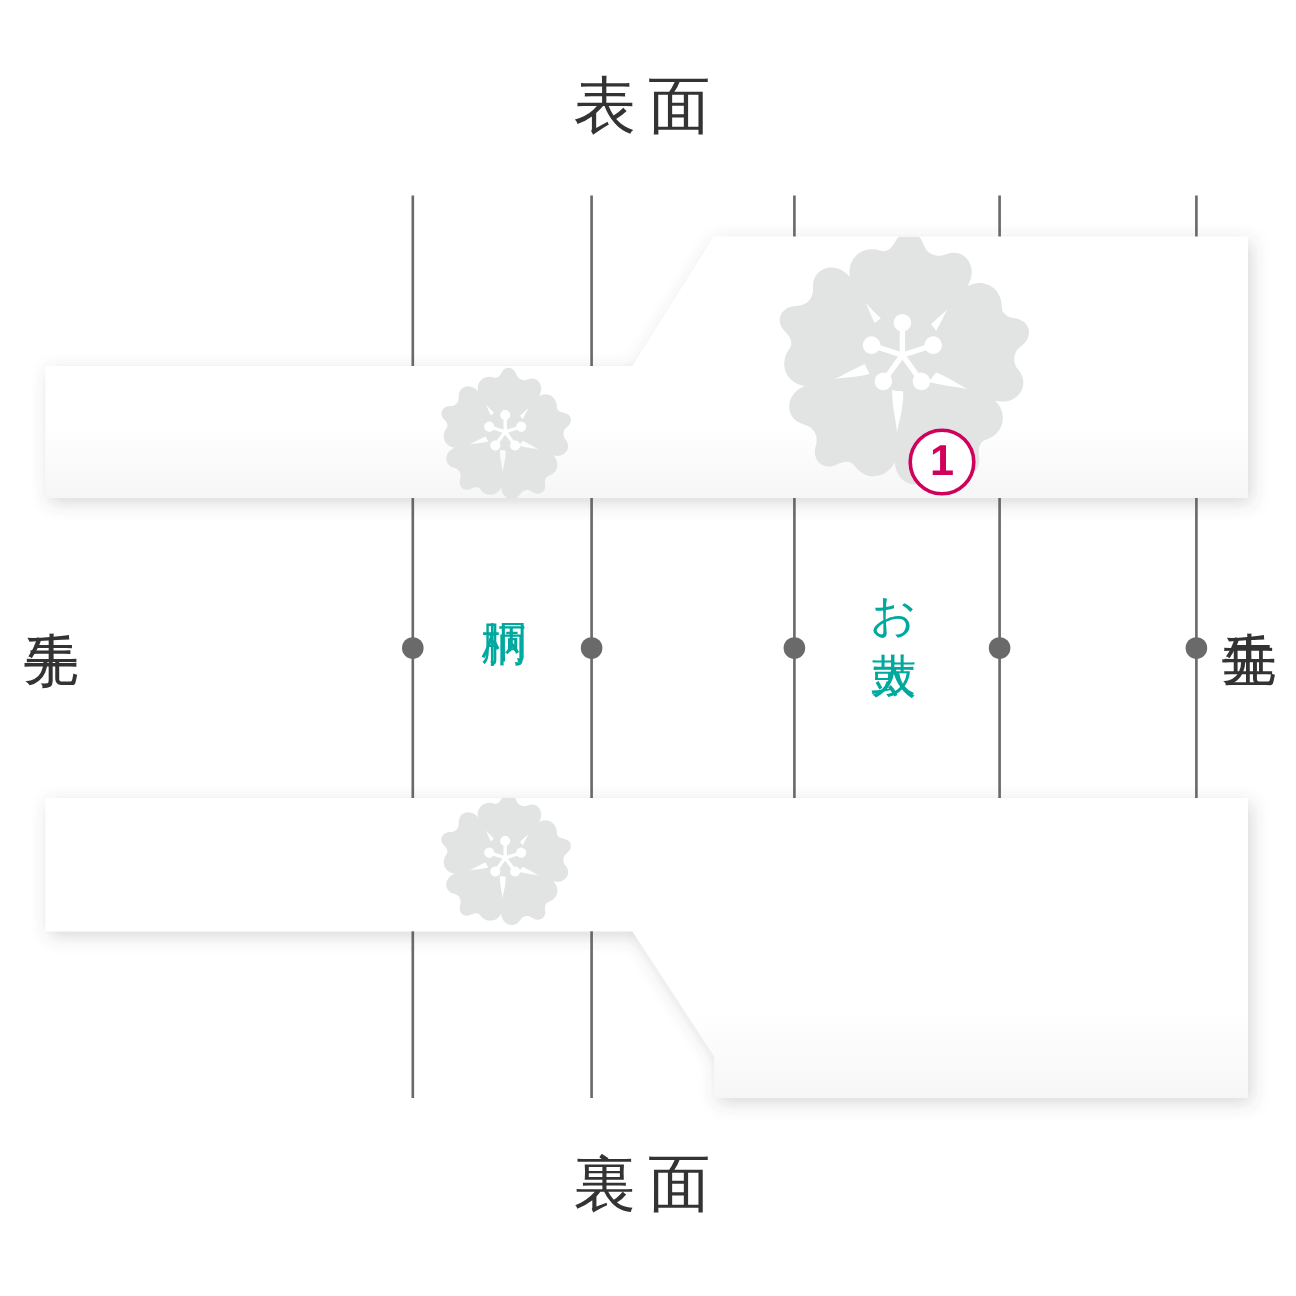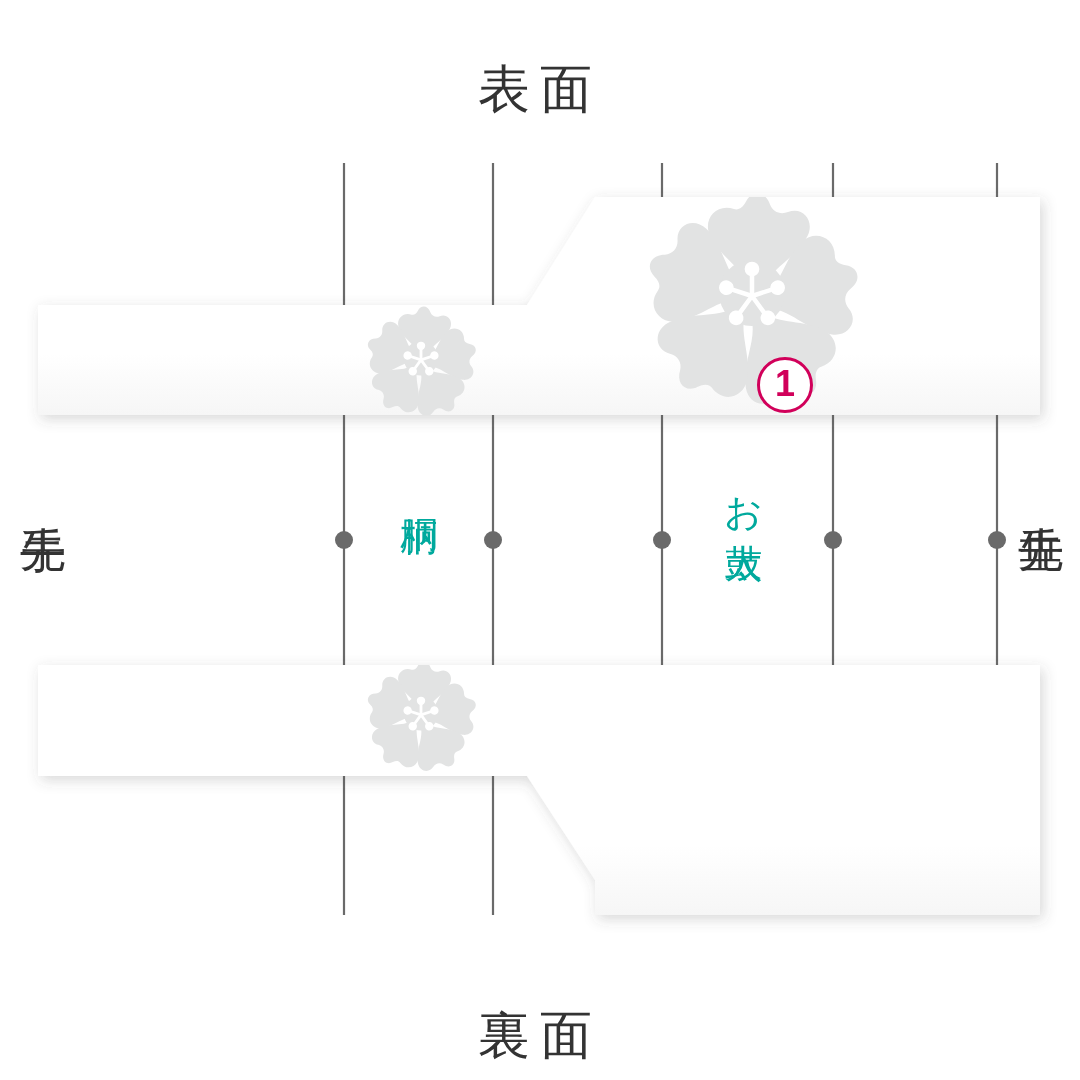--- a/index.html
+++ b/index.html
@@ -42,21 +42,20 @@
   }
   #label-front {
     left: 0;
     top: 64px;
     width: 1080px;
   }
   #label-back {
     left: 0;
     top: 962px;
     width: 1080px;
-    margin-top: 48px;
   }
   .lbl-v {
     font-size: 46px;
     writing-mode: vertical-rl;
     text-orientation: upright;
     line-height: 1.08;
     height: auto;
   }
   #label-tesaki {
     left: 18px;

